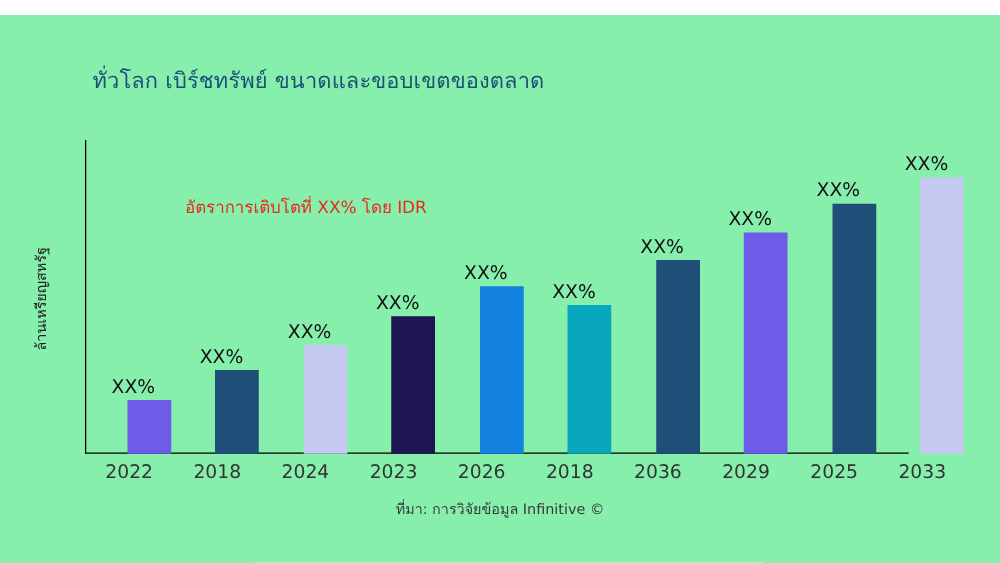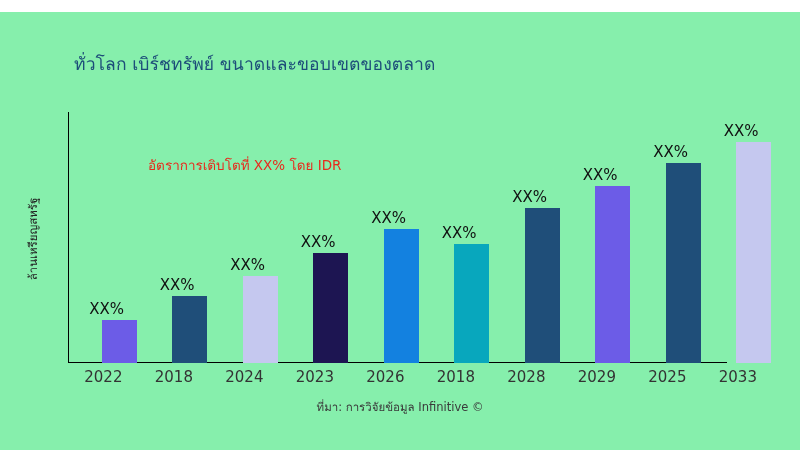--- a/index.html
+++ b/index.html
@@ -152,21 +152,21 @@
         <div class="bar" style="left: 736.25px; width: 35px; height: 221.154px; background: rgb(197, 200, 239);"></div>
         <div class="bar-value-label" style="left: 723.75px; width: 60px; top: 109.846px;">XX%</div>
       </div>
     <div id="ticks-layer">
         <div class="tick-label" style="left: 84.25px; width: 70px;">2022</div>
         <div class="tick-label" style="left: 154.75px; width: 70px;">2018</div>
         <div class="tick-label" style="left: 225.25px; width: 70px;">2024</div>
         <div class="tick-label" style="left: 295.75px; width: 70px;">2023</div>
         <div class="tick-label" style="left: 366.25px; width: 70px;">2026</div>
         <div class="tick-label" style="left: 436.75px; width: 70px;">2018</div>
-        <div class="tick-label" style="left: 507.25px; width: 70px;">2028</div>
+        <div class="tick-label" style="left: 507.25px; width: 70px;">2036</div>
         <div class="tick-label" style="left: 577.75px; width: 70px;">2029</div>
         <div class="tick-label" style="left: 648.25px; width: 70px;">2025</div>
         <div class="tick-label" style="left: 718.75px; width: 70px;">2033</div>
       </div>
   </div>
 
   <div id="source-note">ที่มา: การวิจัยข้อมูล Infinitive ©</div>
 
   <div id="growth-annotation">อัตราการเติบโตที่ XX% โดย IDR</div>
 

